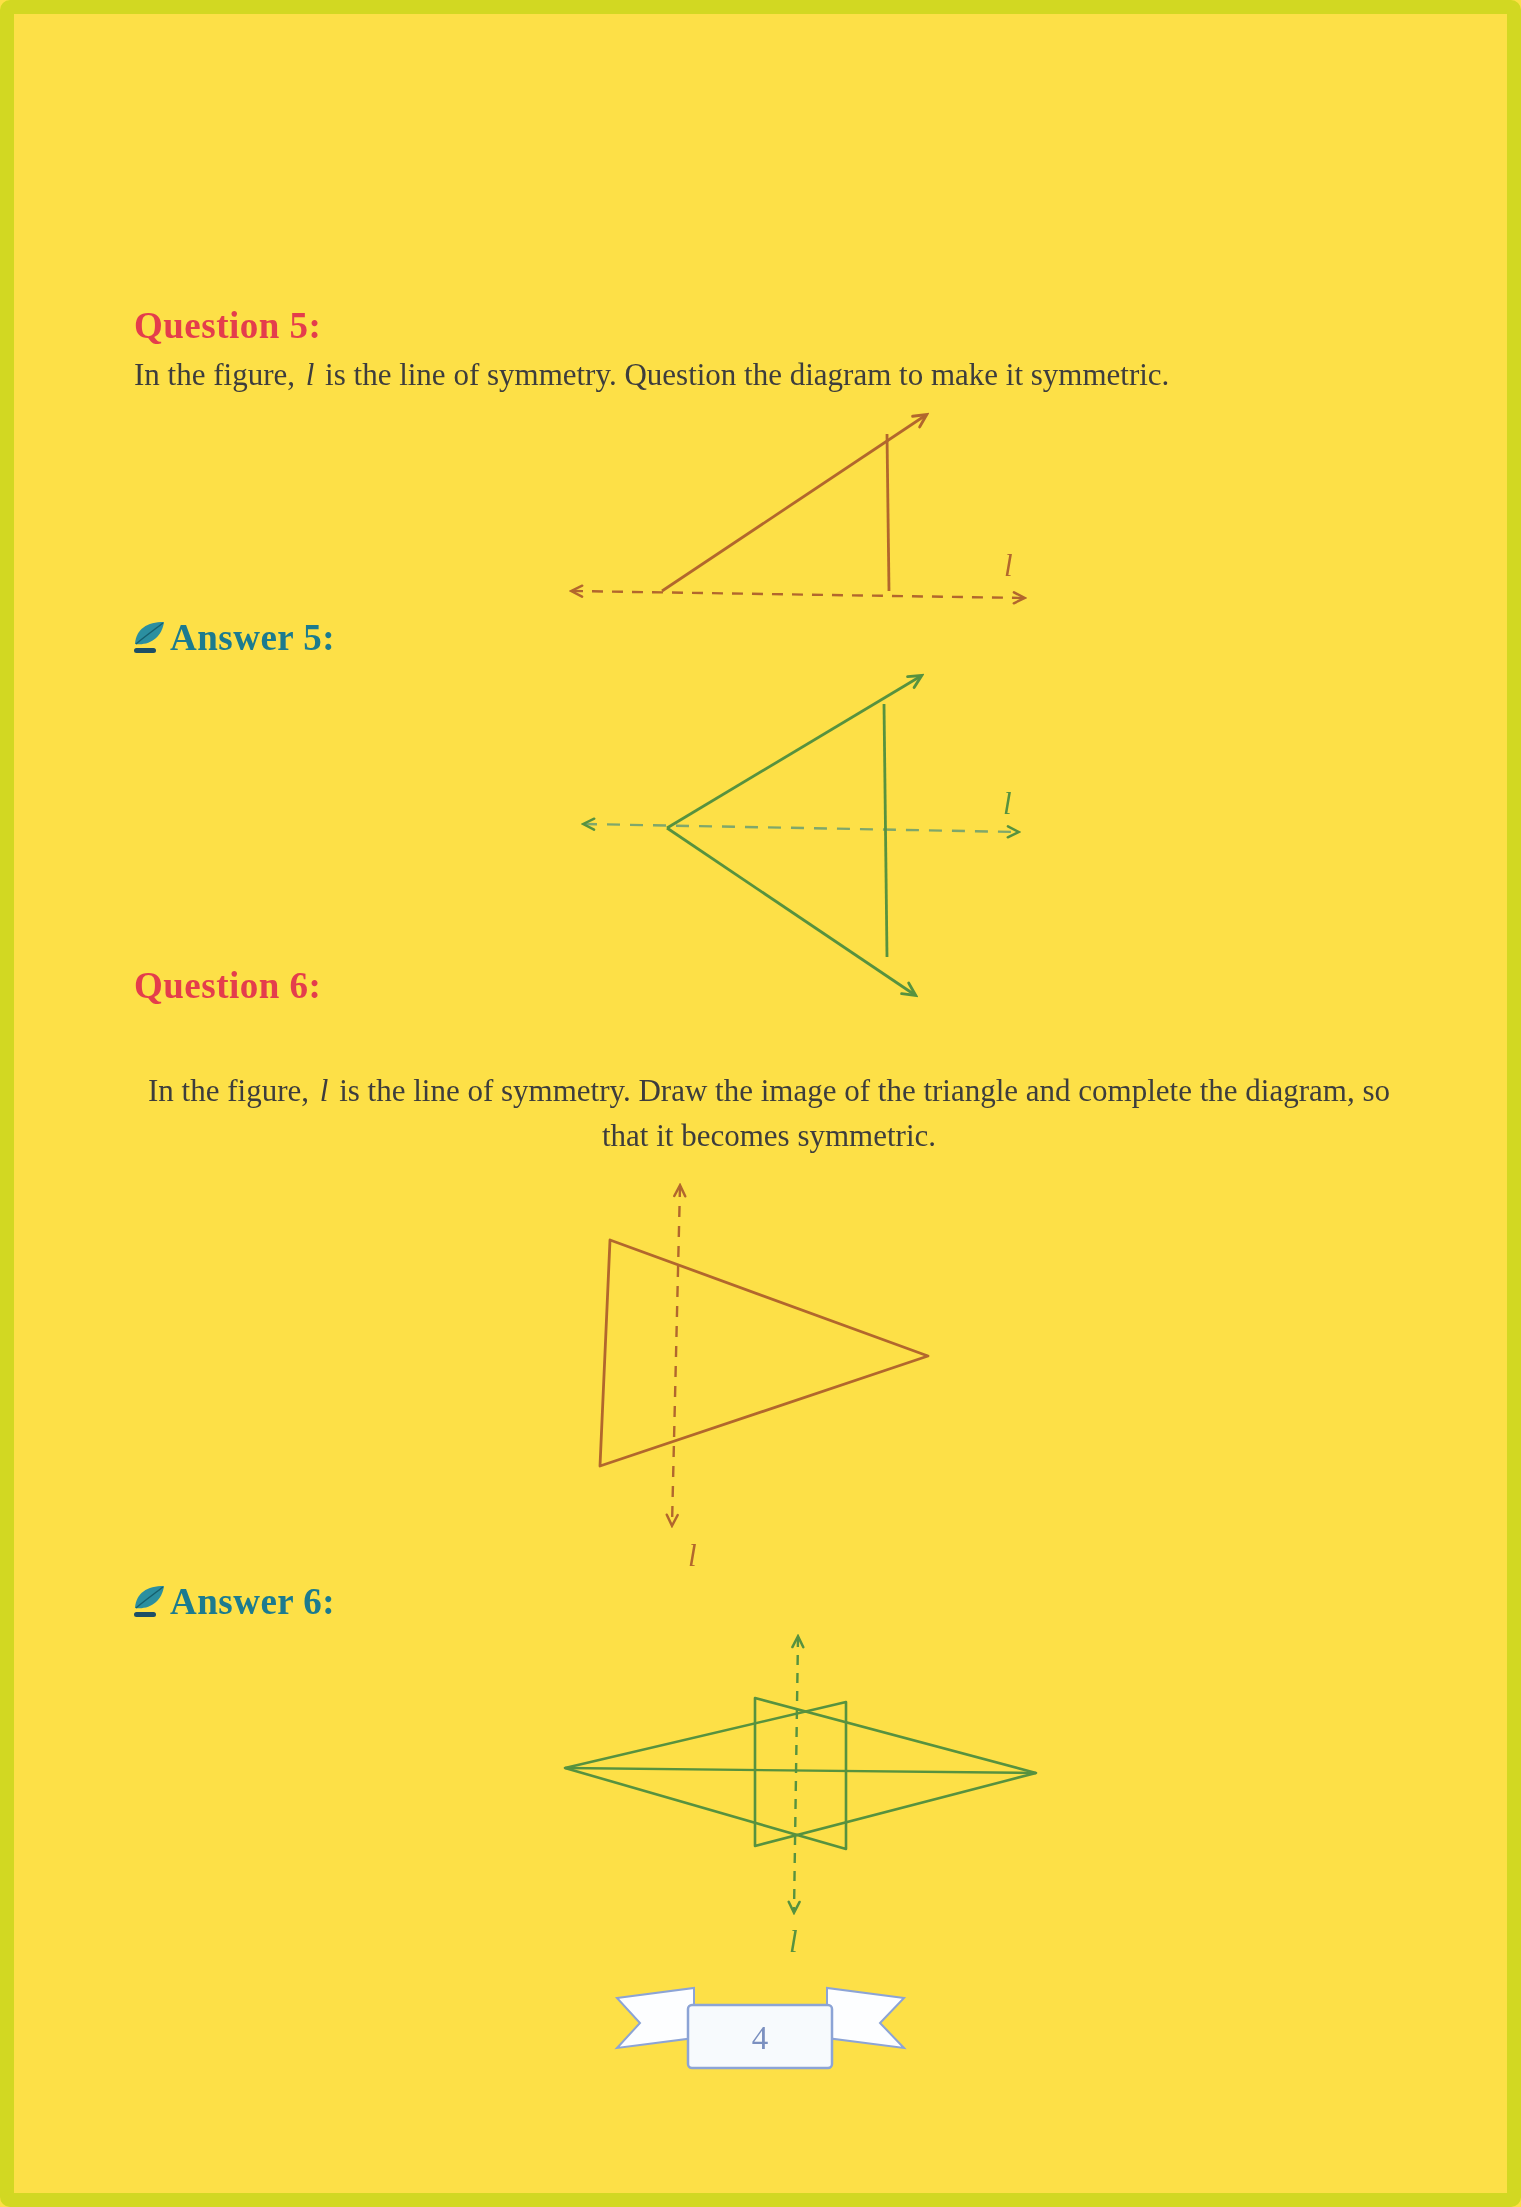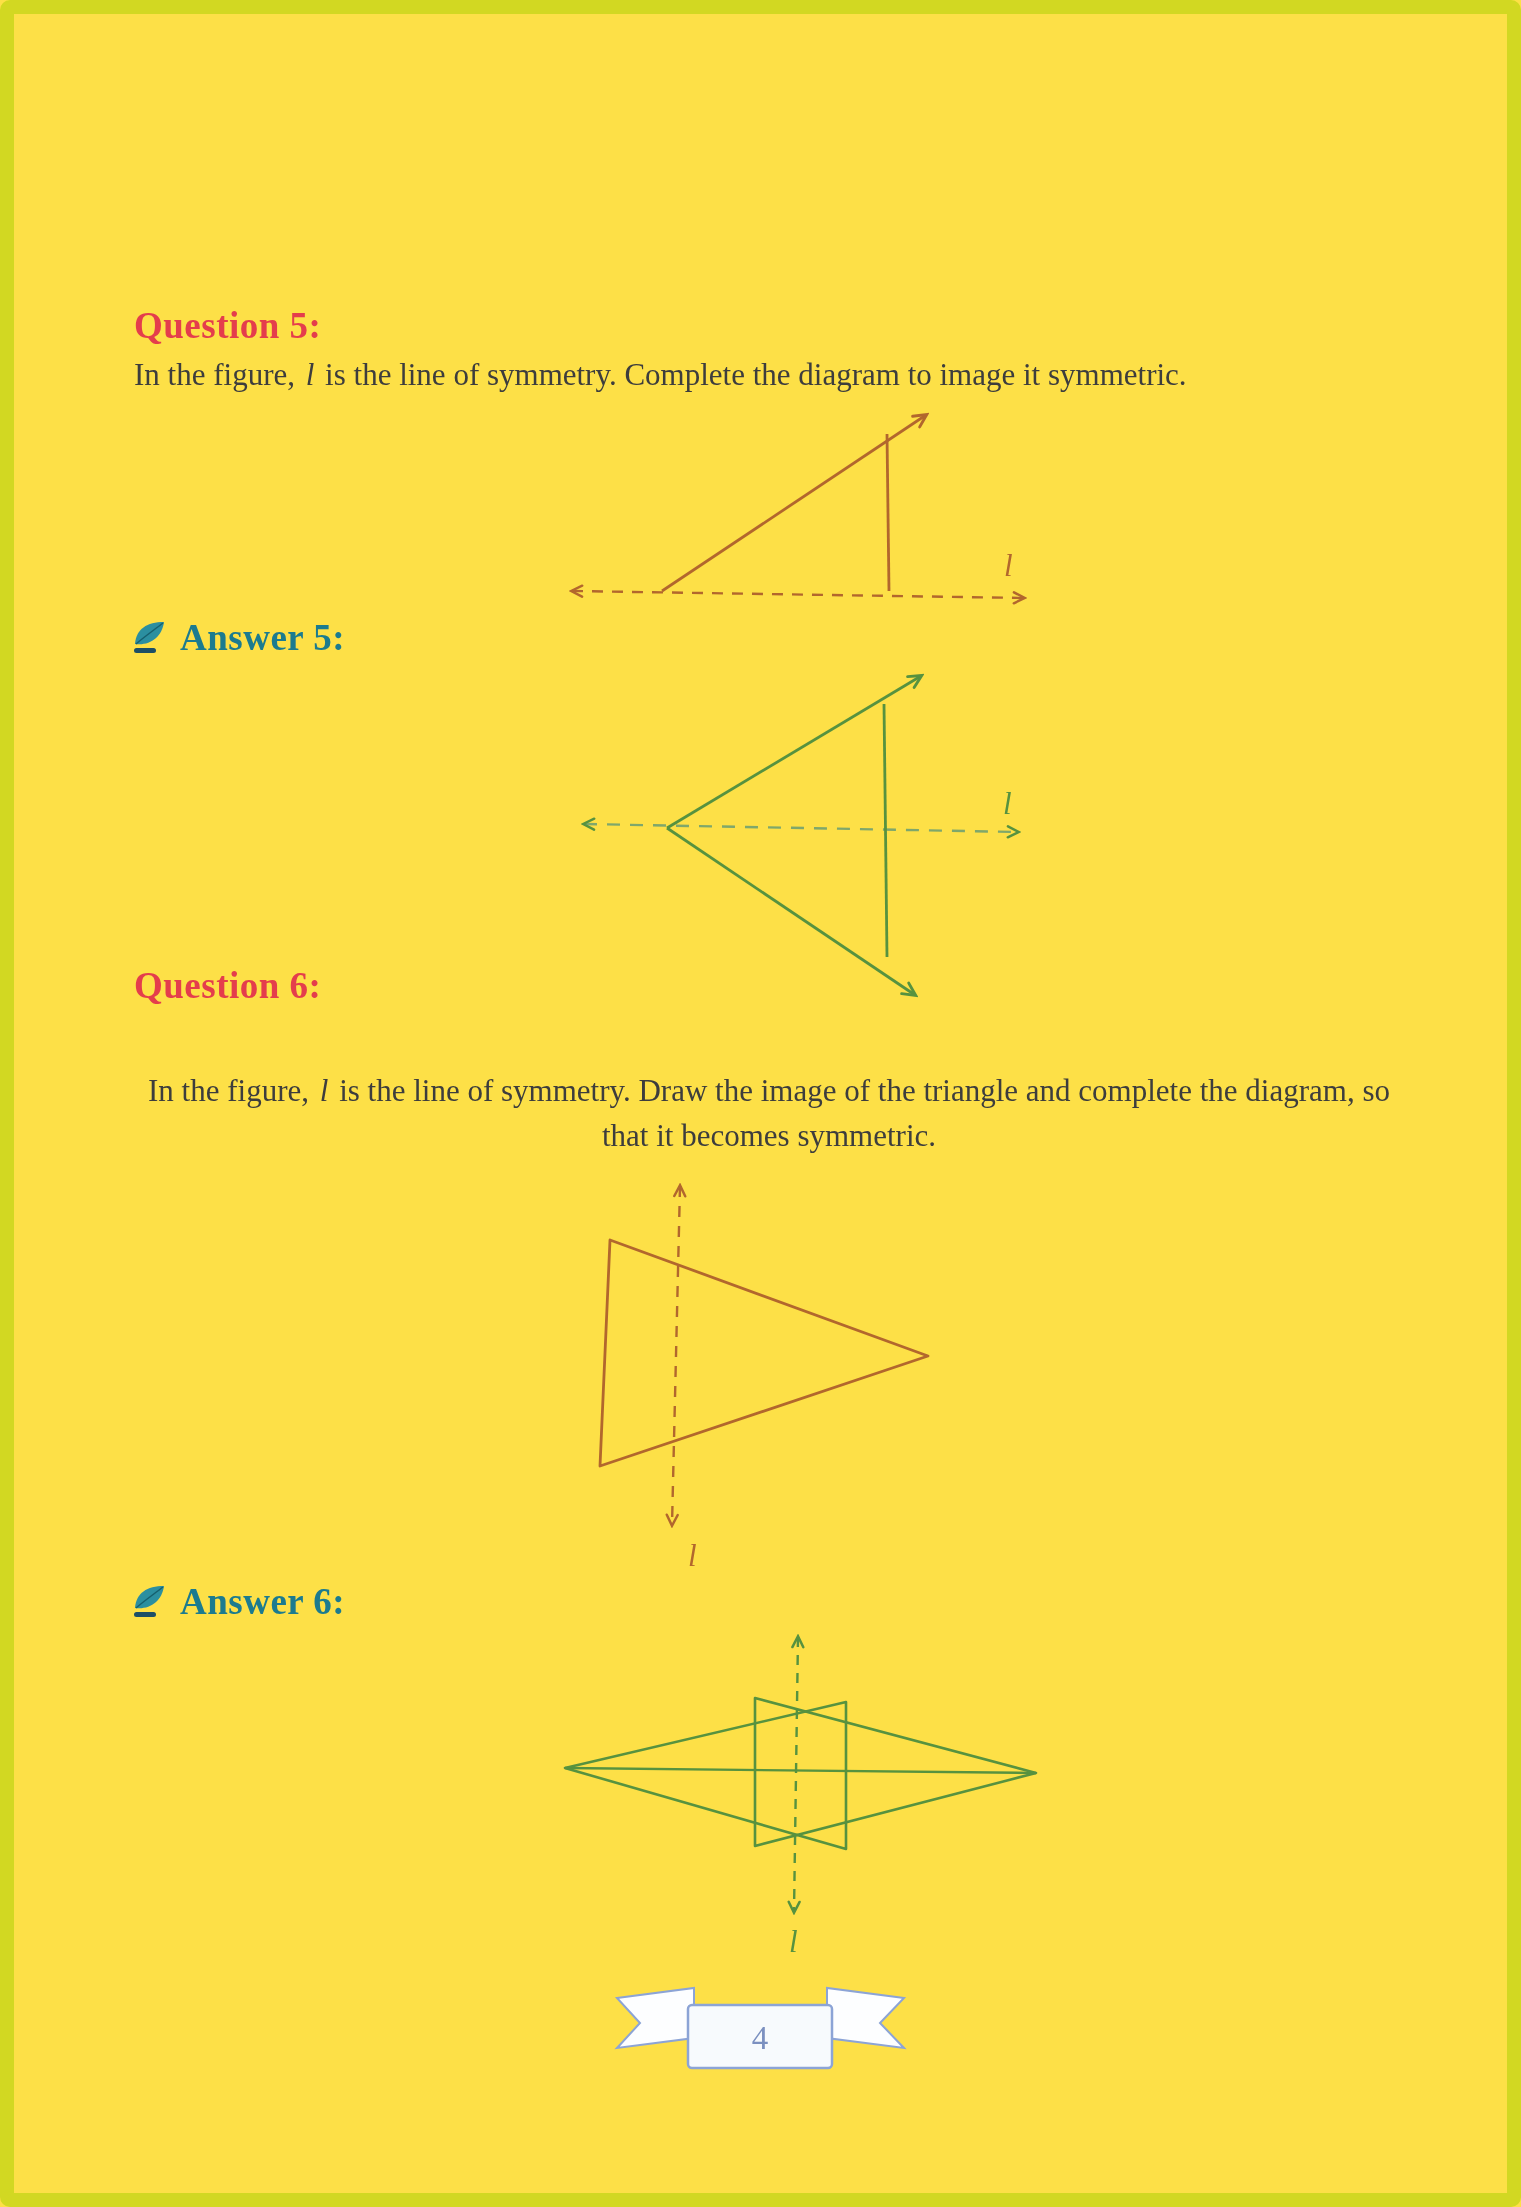--- a/index.html
+++ b/index.html
@@ -14,21 +14,21 @@
     position:absolute; inset:0;
     border:14px solid #d2d822;
     border-radius:10px;
     pointer-events:none;
     box-sizing:border-box;
   }
   .abs { position:absolute; }
   .q-heading {
     font-size:37px; font-weight:bold; color:#e43d4c; letter-spacing:0.5px;
   }
-  .a-heading-wrap { display:flex; align-items:center; gap:10px; }
+  .a-heading-wrap { display:flex; align-items:center; }
   .a-heading {
     font-size:37px; font-weight:bold; color:#1b7b8f; letter-spacing:0.5px;
   }
   .body-text {
     font-size:31px; color:#3d3d3d; line-height:45px;
   }
   .math-l { font-style:italic; padding:0 3px; }
   .fig svg { display:block; overflow:visible; }
   .fig-label {
     font-style:italic;
@@ -41,21 +41,21 @@
   }
 </style>
 </head>
 <body>
 
 <div class="page">
   <div class="border-frame"></div>
 
   <div class="abs q-heading" style="left:134px; top:304px;">Question 5:</div>
 
-  <div class="abs body-text" style="left:134px; top:352px; width:1290px;"><span>In the figure, </span><i class="math-l">l</i><span> is the line of symmetry. Complete the diagram to image it symmetric.</span></div>
+  <div class="abs body-text" style="left:134px; top:352px; width:1290px;"><span>In the figure, </span><i class="math-l">l</i><span> is the line of symmetry. Question the diagram to make it symmetric.</span></div>
 
   <div class="abs fig" style="left:552px; top:396px;">
     <svg width="500" height="225" viewBox="0 0 500 225">
       <defs>
         <marker id="ar-o5" viewBox="0 0 10 10" refX="8" refY="5" markerWidth="6.5" markerHeight="6.5" orient="auto-start-reverse">
           <path d="M1.5,1.5 L8.5,5 L1.5,8.5" fill="none" stroke="#b2672d" stroke-width="1.6" stroke-linecap="round"></path>
         </marker>
       </defs>
       <line x1="20" y1="195" x2="472" y2="202" stroke="#b2672d" stroke-width="2.4" stroke-dasharray="11 9" marker-start="url(#ar-o5)" marker-end="url(#ar-o5)"></line>
       <line x1="110" y1="195" x2="374" y2="19" stroke="#b2672d" stroke-width="2.8" marker-end="url(#ar-o5)"></line>

